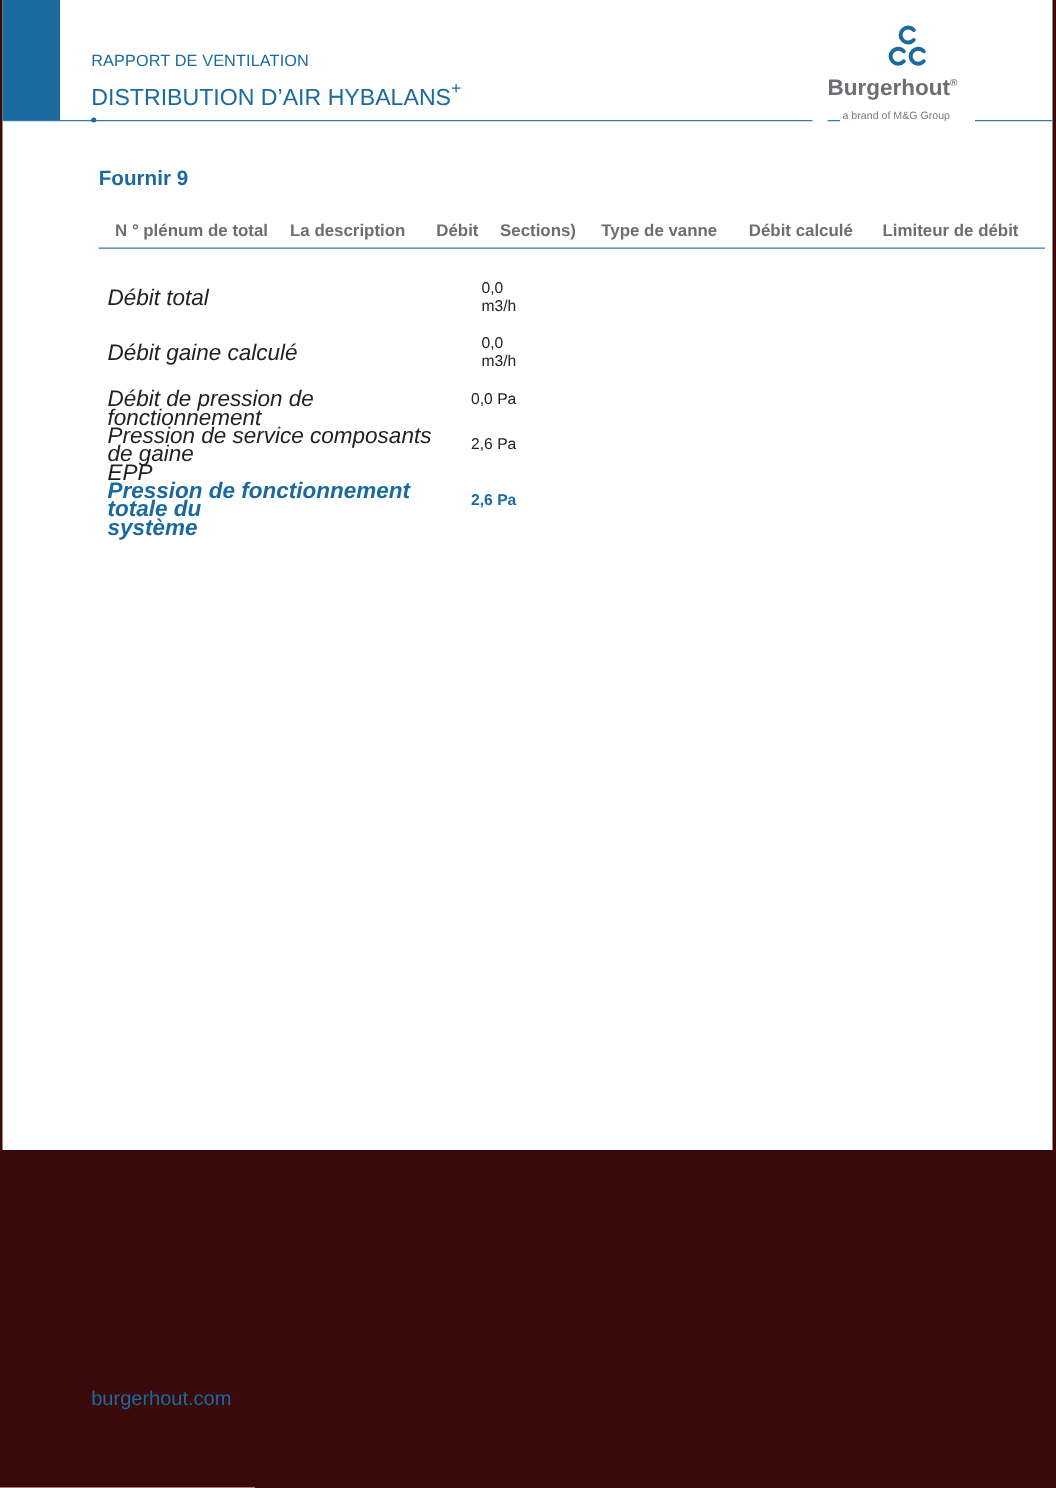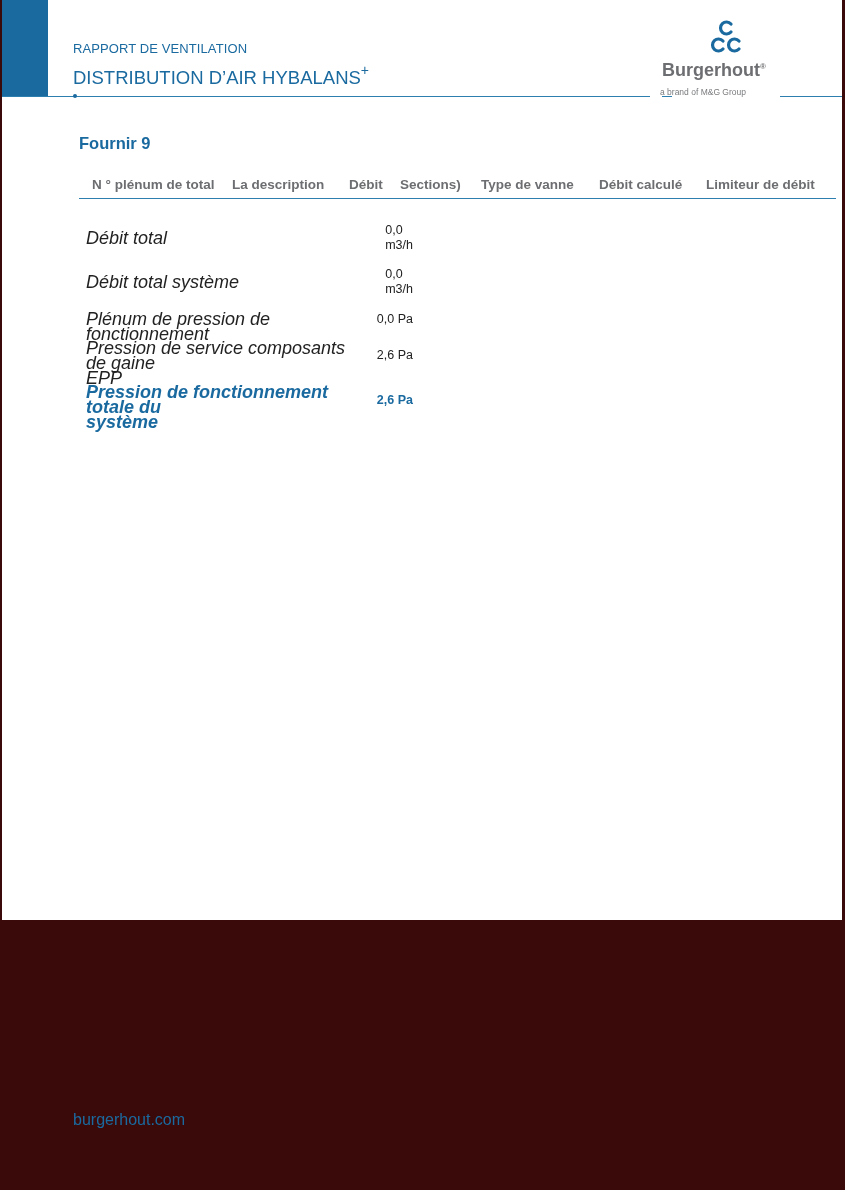--- a/index.html
+++ b/index.html
@@ -41,21 +41,21 @@
     font-size: 18.5px; font-weight: normal; color: #1a6aa0; text-align: center;
   }
   .title sup { font-size: 14px; position: relative; top: -2px; }
   .logo { position: absolute; left: 654px; top: 14px; width: 140px; height: 86px; text-align: center; }
   .logo-word {
     position: absolute; left: 6px; top: 46px; font-size: 18px; font-weight: bold;
     color: #6d6e71;
   }
   .logo-word sup { font-size: 8px; }
   .logo-tag {
-    position: absolute; left: 4px; top: 73px; font-size: 8.5px; color: #7a7b7e;
+    position: absolute; left: 18px; top: 73px; font-size: 8.5px; color: #7a7b7e;
   }
   .section-title {
     position: absolute; left: 77px; top: 134px;
     font-size: 16.5px; font-weight: bold; color: #1a6aa0;
   }
   .th {
     position: absolute; top: 177px; font-size: 13.5px; font-weight: bold; color: #6d6e71;
     white-space: nowrap;
   }
   .th-line {
@@ -107,27 +107,27 @@
   <div class="th" style="left:597px">Débit calculé</div>
   <div class="th" style="left:704px">Limiteur de débit</div>
   <div class="th-line"></div>
 
   <div class="row-label" style="top:231px">Débit total</div>
   <div class="row-val" style="top:223px">
     <div>0,0</div>
     <div>m3/h</div>
   </div>
 
-  <div class="row-label" style="top:275px">Débit total système</div>
+  <div class="row-label" style="top:275px">Débit gaine calculé</div>
   <div class="row-val" style="top:267px">
     <div>0,0</div>
     <div>m3/h</div>
   </div>
 
-  <div class="row-label" style="top:312px">Plénum de pression de fonctionnement</div>
+  <div class="row-label" style="top:312px">Débit de pression de fonctionnement</div>
   <div class="row-val" style="top:312px">0,0 Pa</div>
 
   <div class="row-label" style="top:341px">
     <div>Pression de service composants de gaine</div>
     <div>EPP</div>
   </div>
   <div class="row-val" style="top:348px">2,6 Pa</div>
 
   <div class="row-label total" style="top:385px">
     <div>Pression de fonctionnement totale du</div>

